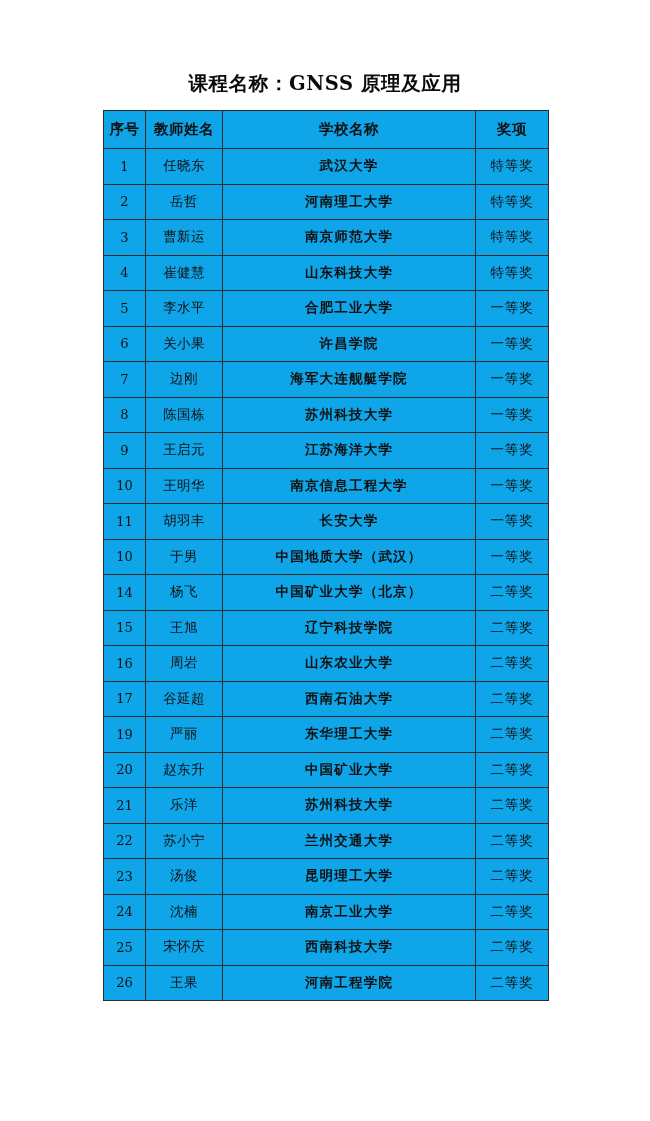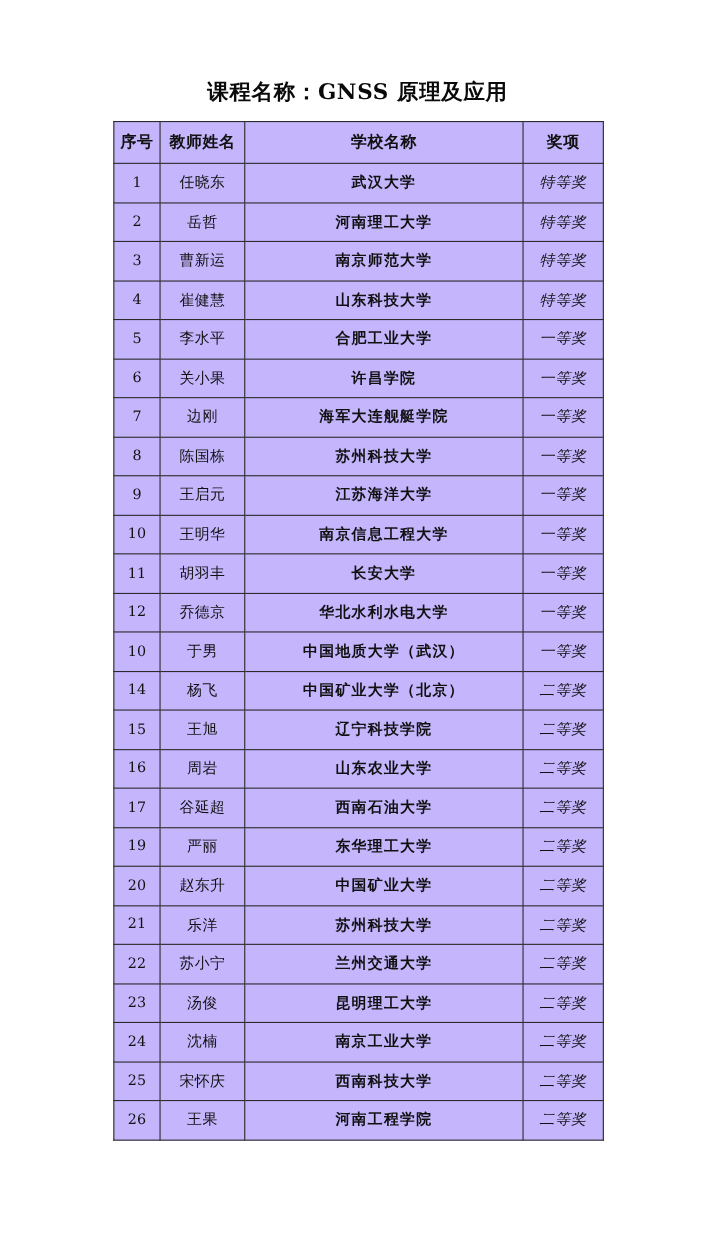--- a/index.html
+++ b/index.html
@@ -38,21 +38,21 @@
     white-space: nowrap;
   }
 
   .award-table {
     position: absolute;
     left: 103px;
     top: 110px;
     width: 445px;
     border-collapse: collapse;
     table-layout: fixed;
-    background: #c4b5fd;
+    background: #0ea5e9;
   }
 
   .award-table col.c-index  { width: 42px; }
   .award-table col.c-name   { width: 77px; }
   .award-table col.c-school { width: 253px; }
   .award-table col.c-award  { width: 73px; }
 
   .award-table th,
   .award-table td {
     border: 1px solid #2b2b2b;
@@ -82,21 +82,20 @@
     letter-spacing: 0;
   }
 
   .award-table tbody td.cell-school {
     letter-spacing: 1.2px;
     font-weight: bold;
   }
 
   .award-table tbody td.cell-award {
     letter-spacing: 0.8px;
-    font-style: italic;
   }
 </style>
 </head>
 <body>
 
 <div class="page">
 
   <div class="doc-title">课程名称：GNSS 原理及应用</div>
 
   <table class="award-table">
@@ -175,26 +174,20 @@
           <td class="cell-school">南京信息工程大学</td>
           <td class="cell-award">一等奖</td>
         </tr>
         <tr>
           <td class="cell-index">11</td>
           <td class="cell-name">胡羽丰</td>
           <td class="cell-school">长安大学</td>
           <td class="cell-award">一等奖</td>
         </tr>
         <tr>
-          <td class="cell-index">12</td>
-          <td class="cell-name">乔德京</td>
-          <td class="cell-school">华北水利水电大学</td>
-          <td class="cell-award">一等奖</td>
-        </tr>
-        <tr>
           <td class="cell-index">10</td>
           <td class="cell-name">于男</td>
           <td class="cell-school">中国地质大学（武汉）</td>
           <td class="cell-award">一等奖</td>
         </tr>
         <tr>
           <td class="cell-index">14</td>
           <td class="cell-name">杨飞</td>
           <td class="cell-school">中国矿业大学（北京）</td>
           <td class="cell-award">二等奖</td>

